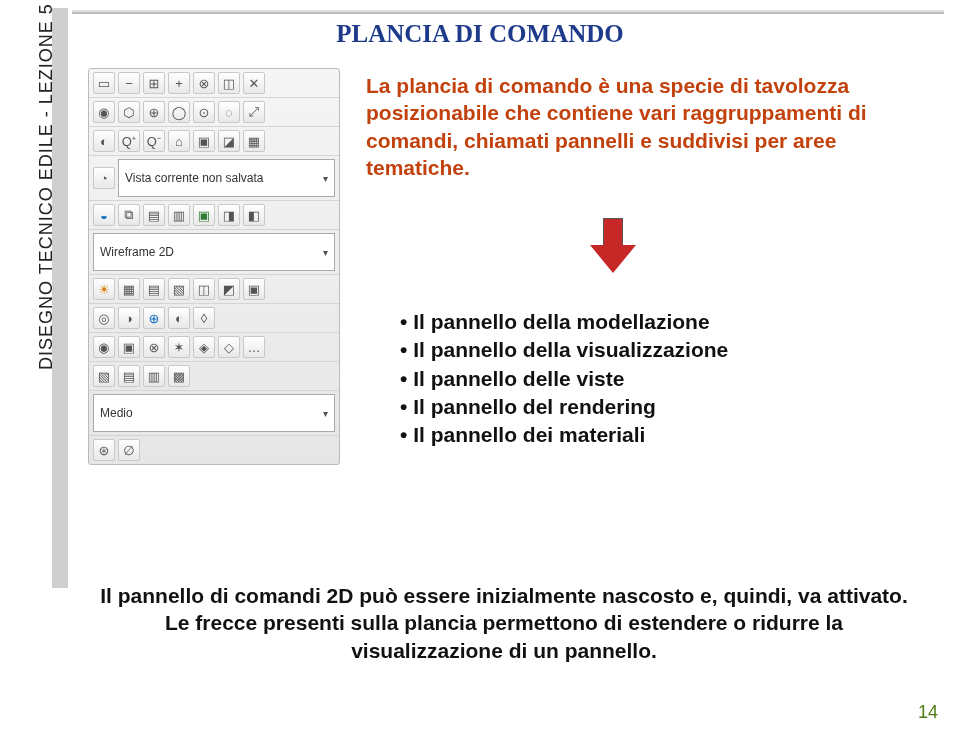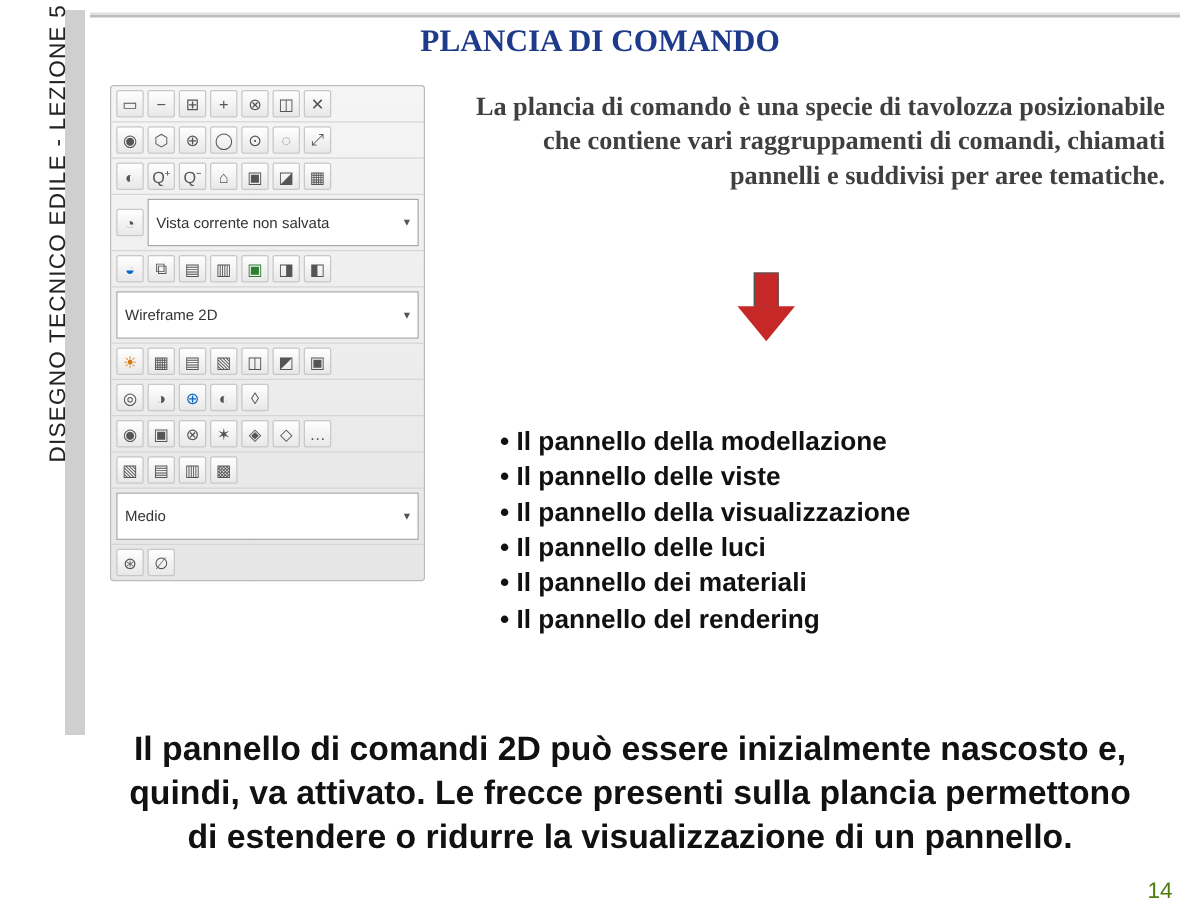--- a/index.html
+++ b/index.html
@@ -99,24 +99,23 @@
     color: #555;
   }
   
   .main-text {
     position: absolute;
     top: 72px;
     left: 366px;
     right: 28px;
     font-size: 21px;
     font-weight: bold;
-    color: #404040;
-    text-align: right;
+    color: #c2410c;
+    text-align: left;
     line-height: 1.3;
-    font-family: Liberation Serif, serif;
   }
   .arrow-down {
     position: absolute;
     top: 218px;
     left: 590px;
     width: 46px;
     height: 56px;
   }
   .arrow-down .shaft {
     position: absolute;
@@ -140,30 +139,30 @@
   .bullets {
     position: absolute;
     top: 308px;
     left: 400px;
     right: 40px;
     font-size: 21px;
     font-weight: bold;
     color: #111;
     line-height: 1.35;
   }
-  .bullets ul { list-style: none; margin-top: 32px; }
+  .bullets ul { list-style: none; }
   .bullets li::before {
     content: "• ";
   }
   .footer-text {
     position: absolute;
     top: 582px;
     left: 88px;
     right: 40px;
-    font-size: 27px;
+    font-size: 21px;
     font-weight: bold;
     color: #111;
     text-align: center;
     line-height: 1.3;
   }
   .page-num {
     position: absolute;
     bottom: 14px;
     right: 22px;
     font-size: 18px;
@@ -276,23 +275,22 @@
 <div class="main-text">La plancia di comando è una specie di tavolozza posizionabile che contiene vari raggruppamenti di comandi, chiamati pannelli e suddivisi per aree tematiche.</div>
 
 <div class="arrow-down">
   <div class="shaft"></div>
   <div class="head"></div>
 </div>
 
 <div class="bullets">
   <ul>
     <li>Il pannello della modellazione</li>
+    <li>Il pannello della visualizzazione</li>
     <li>Il pannello delle viste</li>
-    <li>Il pannello della visualizzazione</li>
-    <li>Il pannello delle luci</li>
+    <li>Il pannello del rendering</li>
     <li>Il pannello dei materiali</li>
-    <li>Il pannello del rendering</li>
   </ul>
 </div>
 
 <div class="footer-text">Il pannello di comandi 2D può essere inizialmente nascosto e, quindi, va attivato. Le frecce presenti sulla plancia permettono di estendere o ridurre la visualizzazione di un pannello.</div>
 
 <div class="page-num">14</div>
 
 </body></html>

